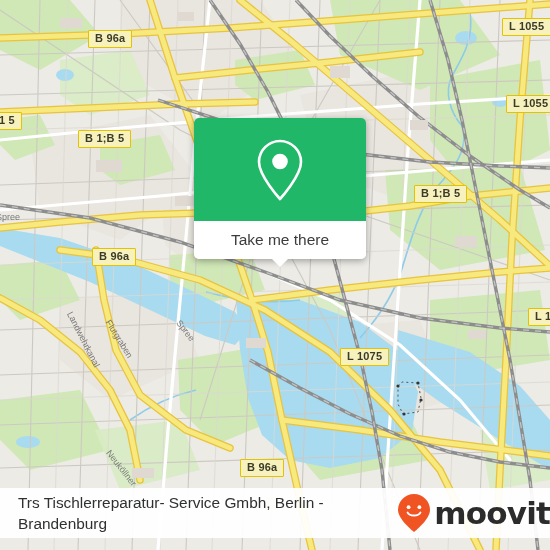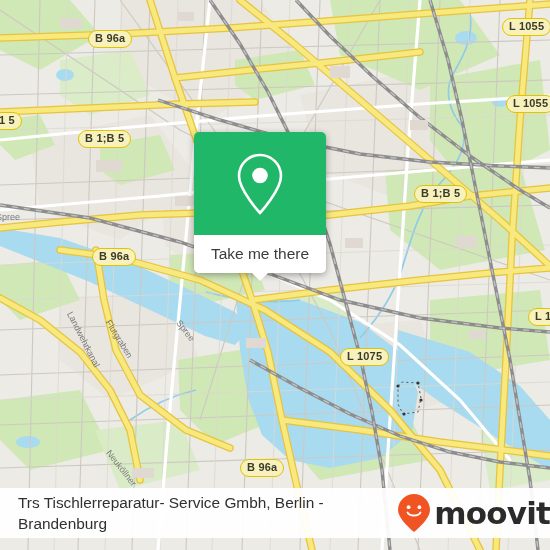--- a/index.html
+++ b/index.html
@@ -26,21 +26,21 @@
     overflow: hidden;
     background: #f2efe9;
   }
   #map svg { display: block; }
 
   
   .shield {
     position: absolute;
     background: #f7f2bd;
     border: 1.6px solid #e3c200;
-    border-radius: 9px;
+    border-radius: 1px;
     color: #3b3b28;
     font-size: 11px;
     font-weight: bold;
     font-family: "Liberation Sans", sans-serif;
     padding: 2px 6px 3px 6px;
     line-height: 11px;
     white-space: nowrap;
     letter-spacing: 0.2px;
   }
 
@@ -51,22 +51,22 @@
     font-size: 9px;
     font-family: "Liberation Sans", sans-serif;
     white-space: nowrap;
     opacity: .9;
   }
 
   
   #card {
     position: absolute;
     left: 194px;
-    top: 132px;
-    width: 132px;
+    top: 118px;
+    width: 172px;
     border-radius: 5px;
     box-shadow: 0 2px 7px rgba(0,0,0,.33);
     overflow: visible;
     background: transparent;
   }
   #card-head {
     background: #21b768;
     height: 103px;
     border-top-left-radius: 5px;
     border-top-right-radius: 5px;

